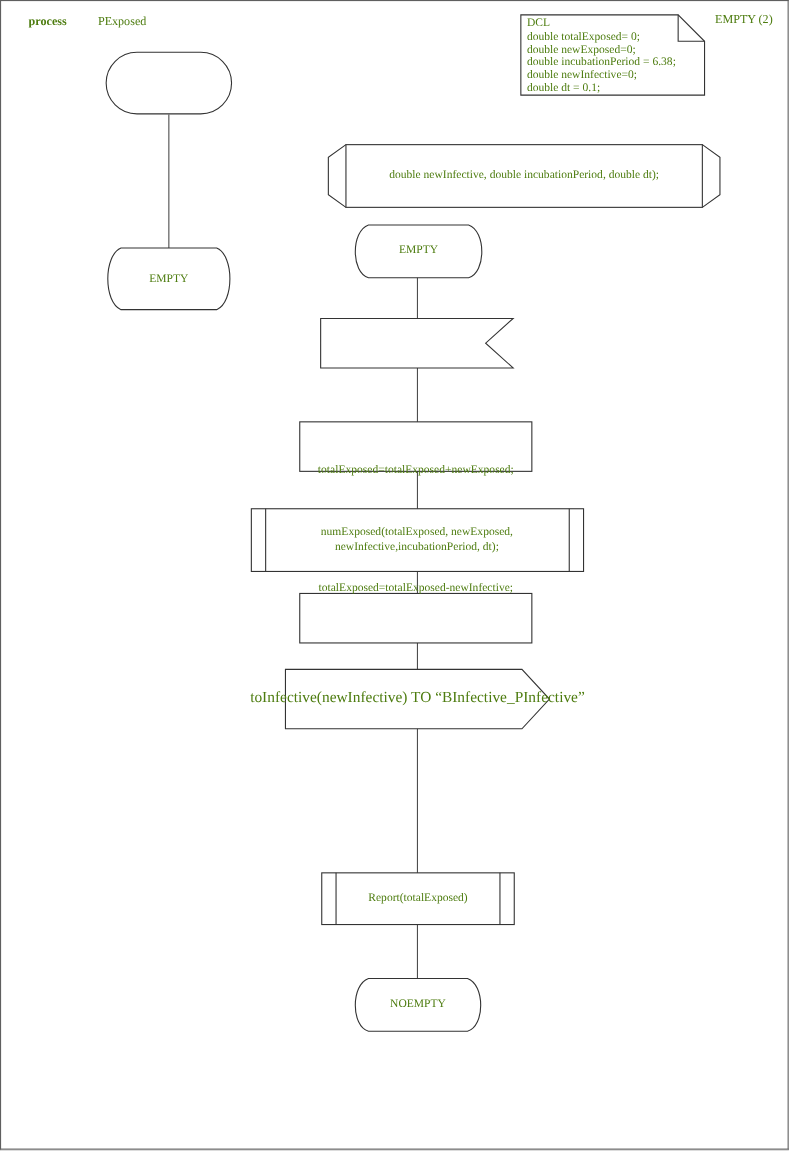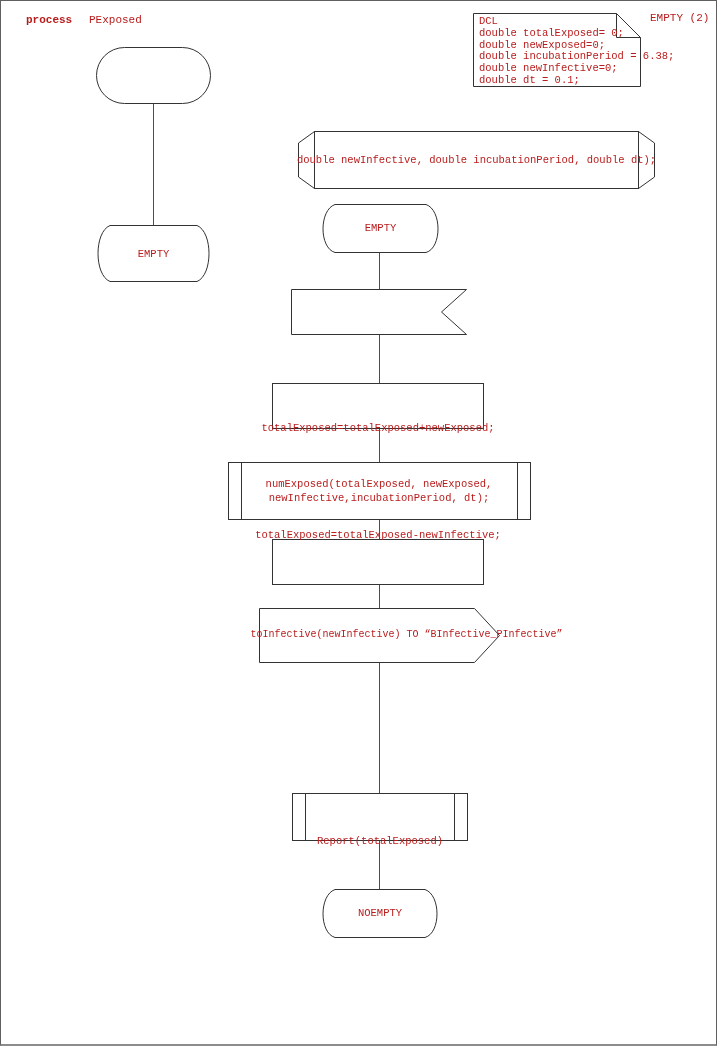--- a/index.html
+++ b/index.html
@@ -2,33 +2,33 @@
 <html><head>
 <meta charset="utf-8">
 <style>
   html,body{margin:0;padding:0;background:#ffffff;}
   .page{
     position:relative;
     width:715px;height:1043px;
     border:1px solid #5f5f5f;
     border-bottom:2px solid #8c8c8c;
     background:#ffffff;
-    font-family:Liberation Mono, monospace;
-    color:#b91c1c;
+    font-family:Liberation Serif, serif;
+    color:#4d7c0f;
     overflow:hidden;
   }
   svg{position:absolute;left:0;top:0;}
   .txt{position:absolute;font-size:11px;line-height:13px;white-space:nowrap;}
   .bold{font-weight:bold;}
   .label{
     position:absolute;display:flex;flex-direction:column;
     align-items:center;justify-content:center;
     font-size:10.5px;line-height:14px;text-align:center;white-space:nowrap;
   }
-  .label-sm{font-size:10px;margin-left:27px;}
+  .label-sm{font-size:14px;}
   .dcl{
     position:absolute;left:478px;top:15px;width:158px;
     font-size:10.5px;line-height:11.8px;white-space:nowrap;
   }
 </style>
 </head>
 <body>
 
 <div class="page">
 
@@ -106,17 +106,17 @@
 
   <div class="label" style="left:227px;top:461px;width:302px;height:57px;">
     <div>numExposed(totalExposed, newExposed,</div>
     <div>newInfective,incubationPeriod, dt);</div>
   </div>
 
   <div class="label" style="left:271px;top:511px;width:212px;height:45px;">totalExposed=totalExposed-newInfective;</div>
 
   <div class="label label-sm" style="left:258px;top:607px;width:241px;height:54px;">toInfective(newInfective) TO “BInfective_PInfective”</div>
 
-  <div class="label" style="left:291px;top:792px;width:176px;height:47px;margin-top:24px;">Report(totalExposed)</div>
+  <div class="label" style="left:291px;top:792px;width:176px;height:47px;">Report(totalExposed)</div>
 
   <div class="label" style="left:322px;top:888px;width:114px;height:48px;">NOEMPTY</div>
 
 </div>
 
 </body></html>

